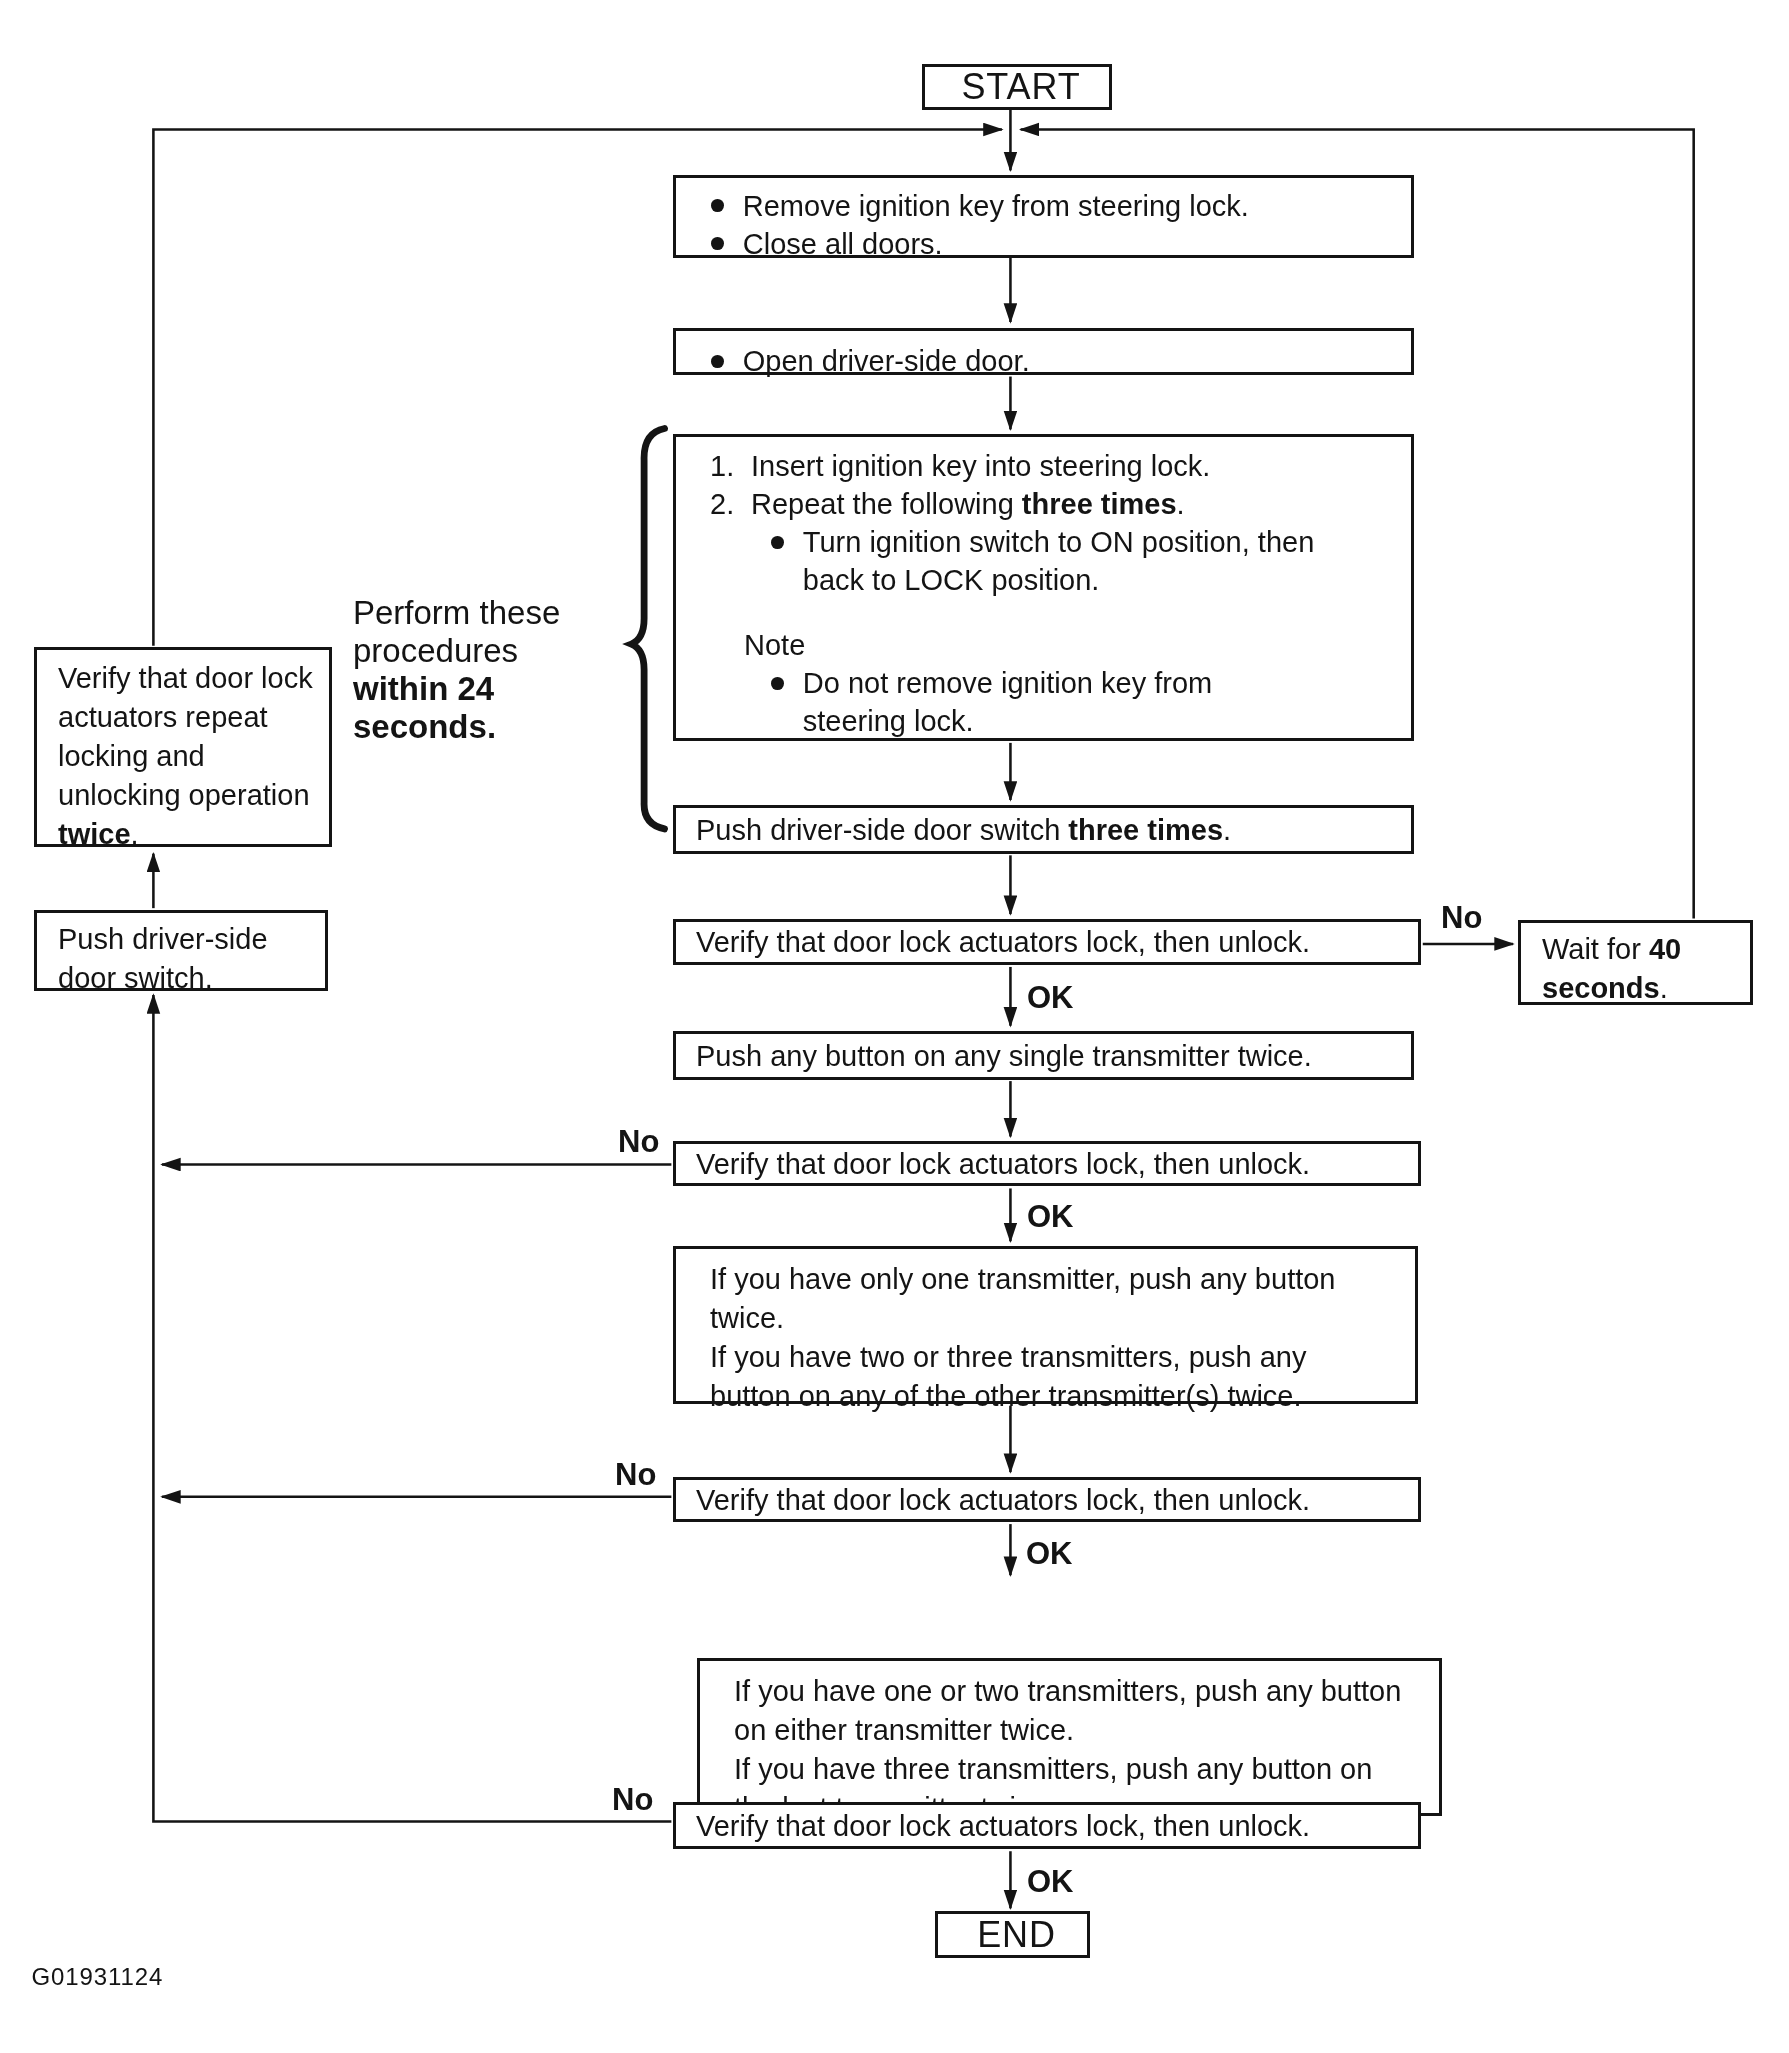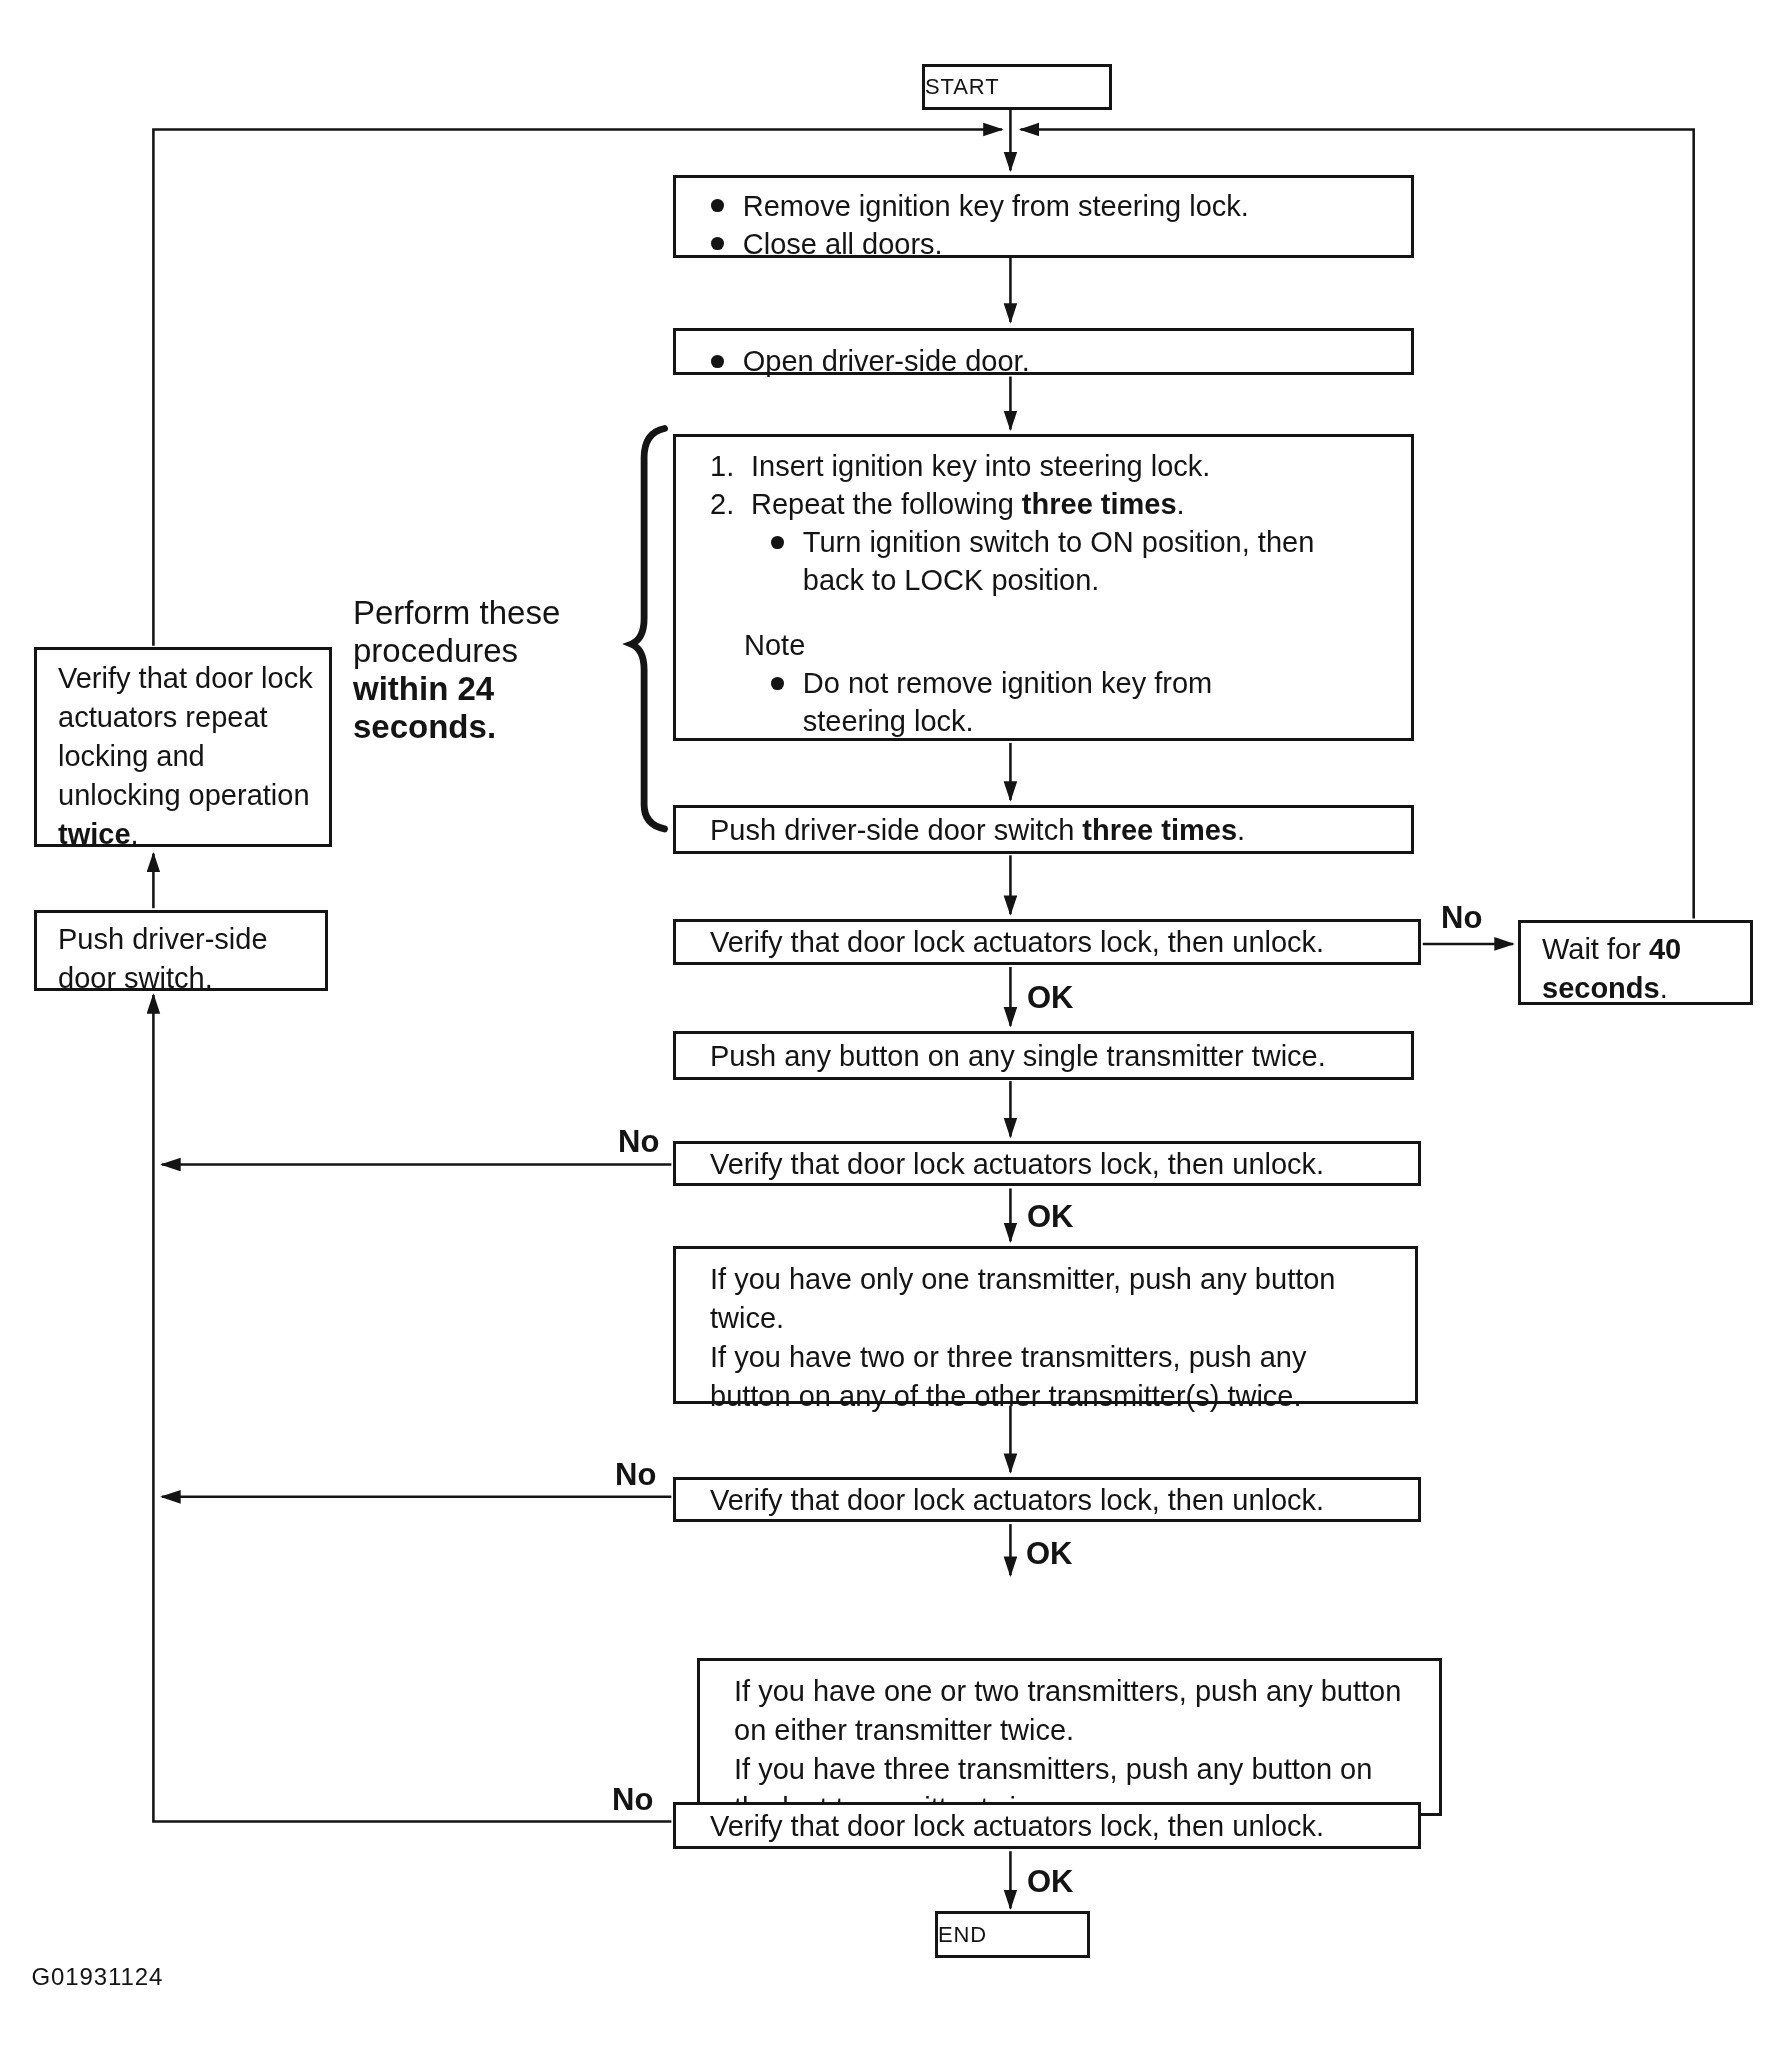--- a/index.html
+++ b/index.html
@@ -8,23 +8,23 @@
   body { font-family:"Liberation Sans","DejaVu Sans",sans-serif; color:var(--ink); }
   .canvas {
     position:relative; width:1790px; height:2054px;
     background:var(--paper); overflow:hidden;
   }
   svg.wires { position:absolute; left:0; top:0; width:1790px; height:2054px; }
   .box {
     position:absolute; border:3.4px solid var(--ink); background:var(--paper);
     font-size:29px; line-height:38px; color:var(--ink);
   }
-  .terminal { display:flex; align-items:center; 
-    font-size:22px; letter-spacing:0.9px; }
-  .oneline { display:flex; align-items:center; padding-left:34px; }
+  .terminal { display:flex; align-items:center; justify-content:center;
+    font-size:36px; letter-spacing:0.9px;padding-left:8px; }
+  .oneline { display:flex; align-items:center; padding-left:20px; }
   .bullets { padding:8.5px 21px 0 35px; }
   .brow { display:flex; }
   .dot { flex:0 0 12.8px; width:12.8px; height:12.8px; border-radius:50%;
     background:var(--ink); margin-top:12.8px; margin-right:19px; }
   .keybox { padding:10.2px 21px 0 34px; }
   .numrow { display:flex; }
   .num { flex:0 0 41px; }
   .subrow { display:flex; margin-left:61px; }
   .subrow .txt { max-width:579px; }
   .note-title { margin-left:34px; margin-top:27px; }

